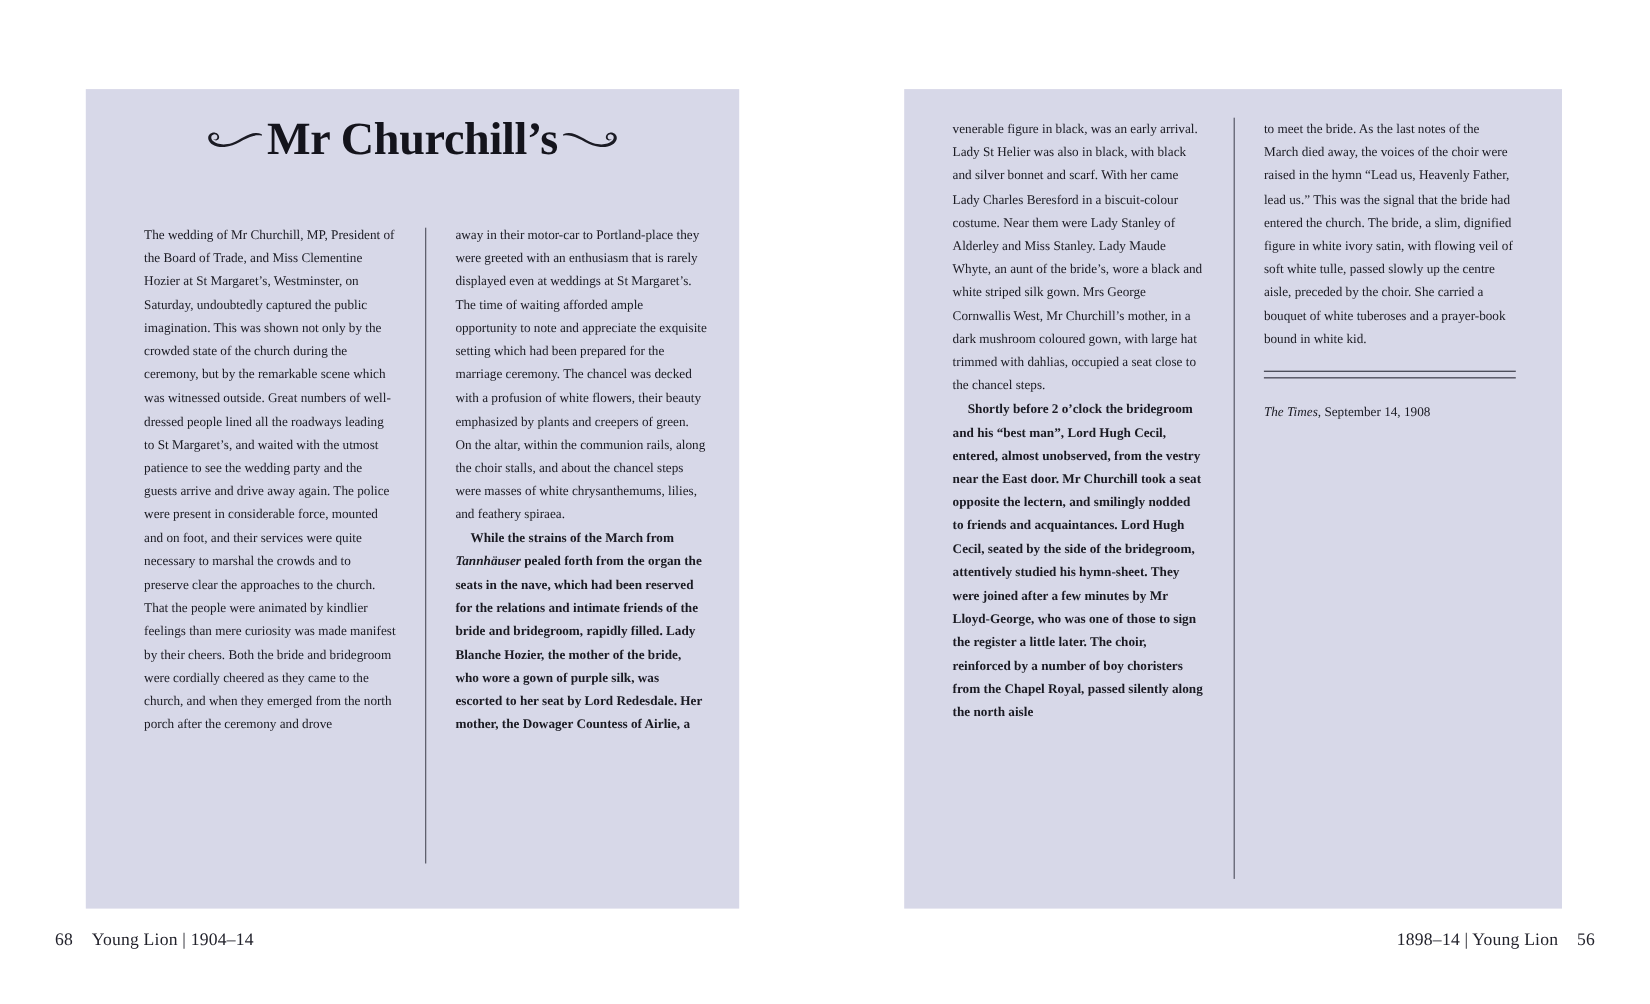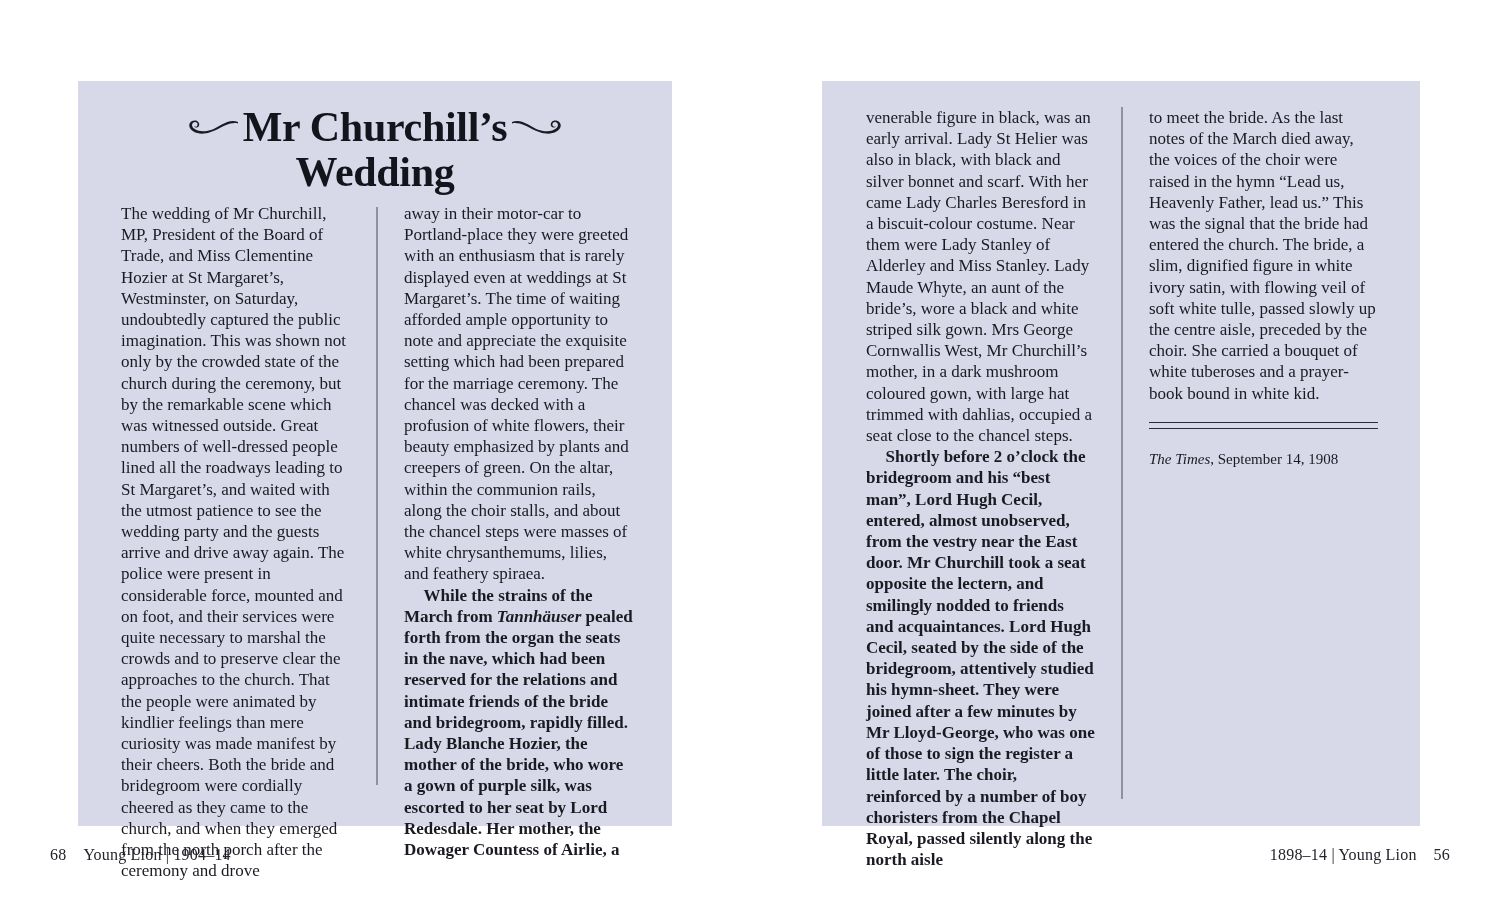--- a/index.html
+++ b/index.html
@@ -65,21 +65,21 @@
   .orn svg { display: block; width: 56px; height: 34px; }
   .orn-right { transform: scaleX(-1); }
 
   
   .cols {
     position: absolute;
     display: flex;
     box-sizing: border-box;
   }
   .cols-left {
-    left: 43px;
+    left: 53px;
     top: 122px;
     width: 512px;
     height: 600px;
   }
   .cols-right {
     left: 44px;
     top: 26px;
     width: 512px;
     height: 700px;
   }
@@ -97,41 +97,41 @@
     top: 4px;
     bottom: 18px;
     width: 1px;
     background: #4b4b59;
     transform: translateX(-0.5px);
   }
   .cols-right .col-rule { top: 0; bottom: 8px; }
 
   p.body {
     margin: 0;
-    font-size: 17px;
+    font-size: 12px;
     line-height: 21.2px;
     text-align: left;
     color: #1a1a22;
     hyphens: none;
   }
   p.body + p.body { text-indent: 1.15em; font-weight: bold; }
 
   em { font-style: italic; }
 
   
   .attrib-wrap { margin-top: 18px; }
   .double-rule {
     height: 5px;
     border-top: 1.5px solid #2c2c38;
     border-bottom: 1.5px solid #2c2c38;
     margin-bottom: 20px;
   }
   .attrib {
     margin: 0;
-    font-size: 15px;
+    font-size: 12px;
     line-height: 21px;
     color: #1a1a22;
   }
 
   
   .folio {
     position: absolute;
     top: 846px;
     font-family: "Liberation Serif", "DejaVu Serif", serif;
     font-size: 16px;
@@ -169,21 +169,20 @@
           <svg viewBox="0 0 56 34" aria-hidden="true">
             <path d="M51 12 C41 8, 33 17, 24 20 C16 22.5, 10 21, 7 18.5
                      C4.2 16.2, 4.6 12.8, 7.2 12.2 C9.6 11.7, 11.2 13.6, 10.4 15.4
                      C9.8 16.8, 8 17.2, 6.9 16.3 C7.9 17.9, 10.4 18.1, 11.6 16.6
                      C13.1 14.7, 12 11.2, 8.6 10.6 C4.7 10, 1.6 13.1, 2.4 16.6
                      C3.4 21, 9.2 24.2, 17.2 23.6 C27.4 22.8, 35.2 15.4, 43.4 13.6
                      C46.6 12.9, 49 12.9, 51 13.5 Z" fill="#1b1b24"></path>
           </svg>
         </span>
       </div>
-      <h1 class="title-text">Wedding</h1>
     </div>
 
     <div class="cols cols-left">
       <div class="col">
         <p class="body">The wedding of Mr Churchill, MP, President of the Board of Trade, and Miss Clementine Hozier at St Margaret’s, Westminster, on Saturday, undoubtedly captured the public imagination. This was shown not only by the crowded state of the church during the ceremony, but by the remarkable scene which was witnessed outside. Great numbers of well-dressed people lined all the roadways leading to St Margaret’s, and waited with the utmost patience to see the wedding party and the guests arrive and drive away again. The police were present in considerable force, mounted and on foot, and their services were quite necessary to marshal the crowds and to preserve clear the approaches to the church. That the people were animated by kindlier feelings than mere curiosity was made manifest by their cheers. Both the bride and bridegroom were cordially cheered as they came to the church, and when they emerged from the north porch after the ceremony and drove</p>
       </div>
       <div class="col-gap">
         <div class="col-rule"></div>
       </div>
       <div class="col">

